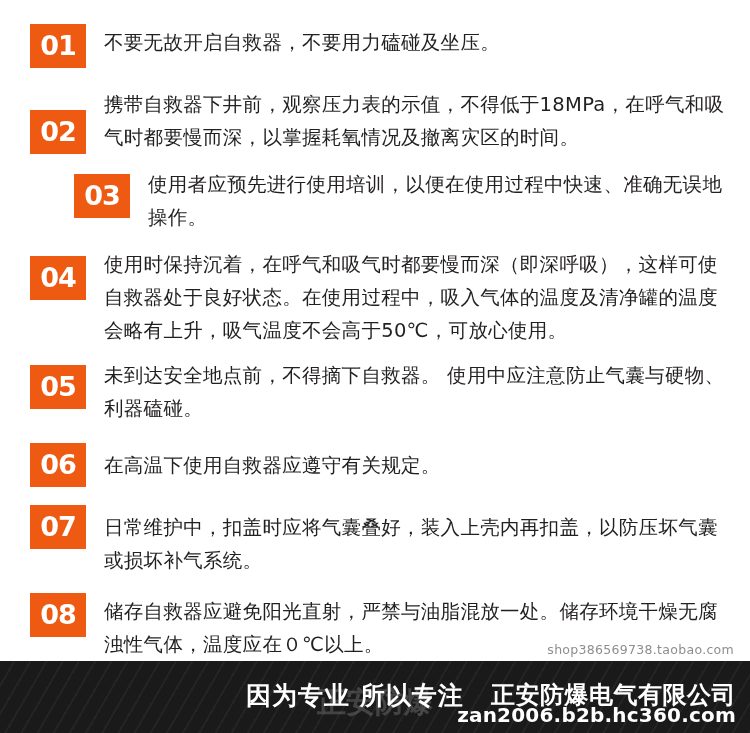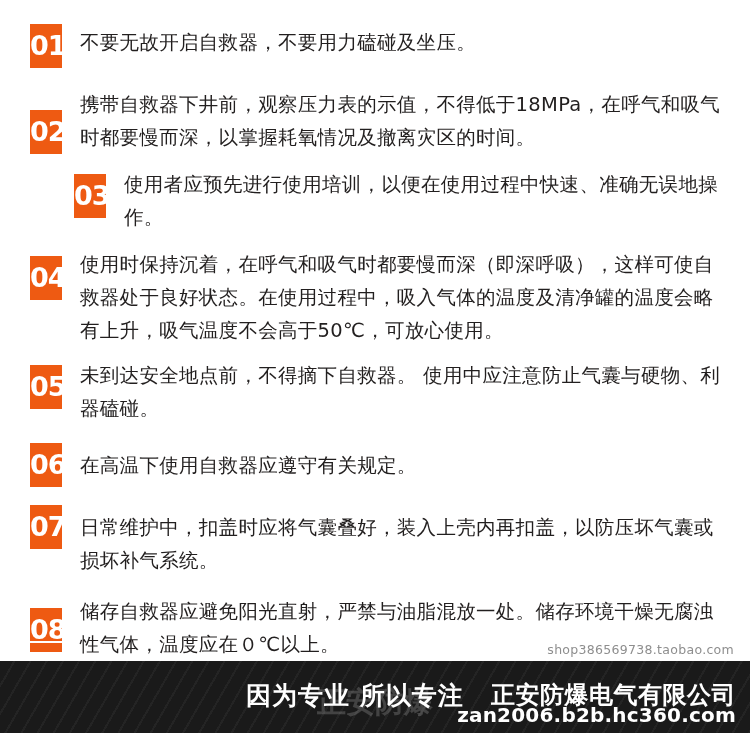--- a/index.html
+++ b/index.html
@@ -28,21 +28,21 @@
     box-sizing: border-box;
     padding: 14px 20px 0 30px;
   }
   .item {
     display: flex;
     align-items: flex-start;
     margin-bottom: 10px;
   }
   .num-badge {
     flex: 0 0 auto;
-    width: 32px;
+    width: 56px;
     height: 44px;
     background: #ee5a12;
     color: #ffffff;
     font-family: "DejaVu Sans", "Liberation Sans", sans-serif;
     font-size: 27px;
     font-weight: bold;
     letter-spacing: -1px;
     line-height: 44px;
     text-align: center;
     margin-right: 18px;
@@ -64,21 +64,21 @@
   .item.i3 .num-badge { margin-top: 8px; }
   .item.i4 { margin-top: 12px; }
   .item.i4 .num-badge { margin-top: 10px; }
   .item.i5 { margin-top: 10px; }
   .item.i5 .num-badge { margin-top: 8px; }
   .item.i6 { margin-top: 22px; }
   .item.i6 .num-badge { margin-top: -4px; }
   .item.i7 { margin-top: 22px; }
   .item.i7 .num-badge { margin-top: -4px; }
   .item.i8 { margin-top: 16px; }
-  .item.i8 .num-badge { margin-top: 15px; text-decoration: underline; }
+  .item.i8 .num-badge { margin-top: 0; }
 
   .footer {
     position: absolute;
     left: 0;
     bottom: 0;
     width: 750px;
     height: 72px;
     background: #1a1a1a;
     overflow: hidden;
   }

